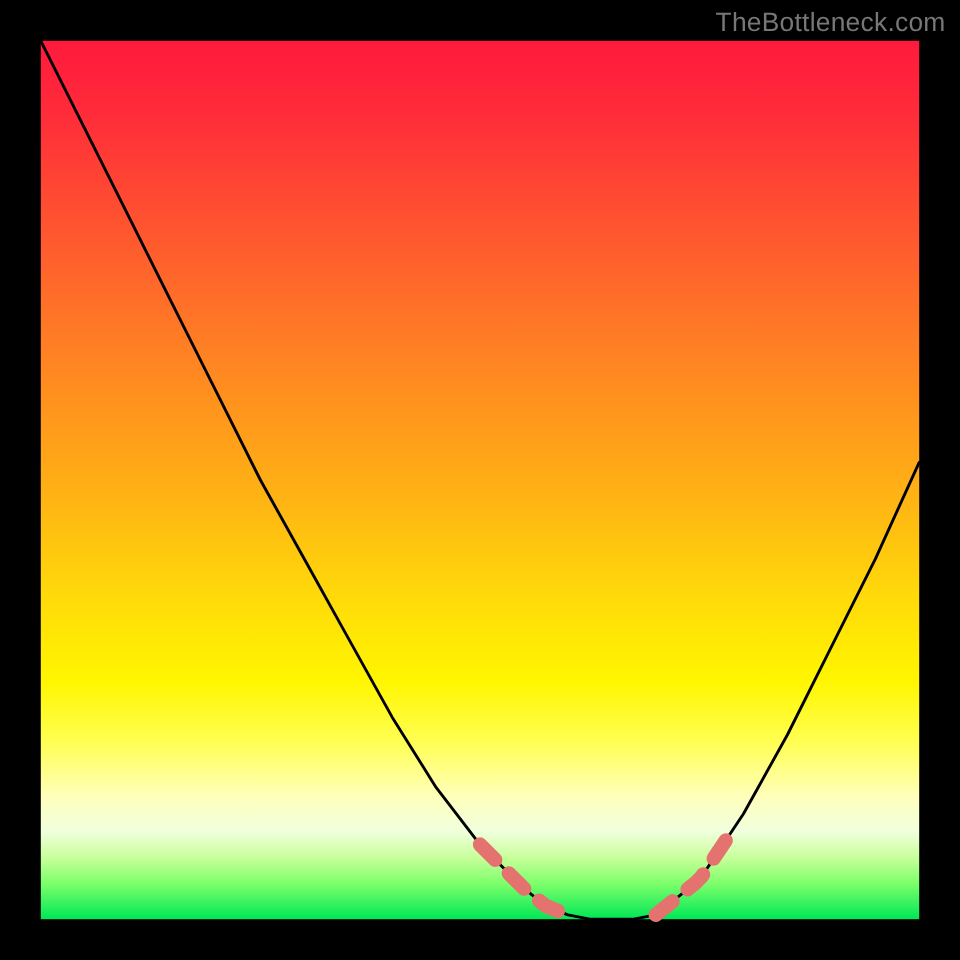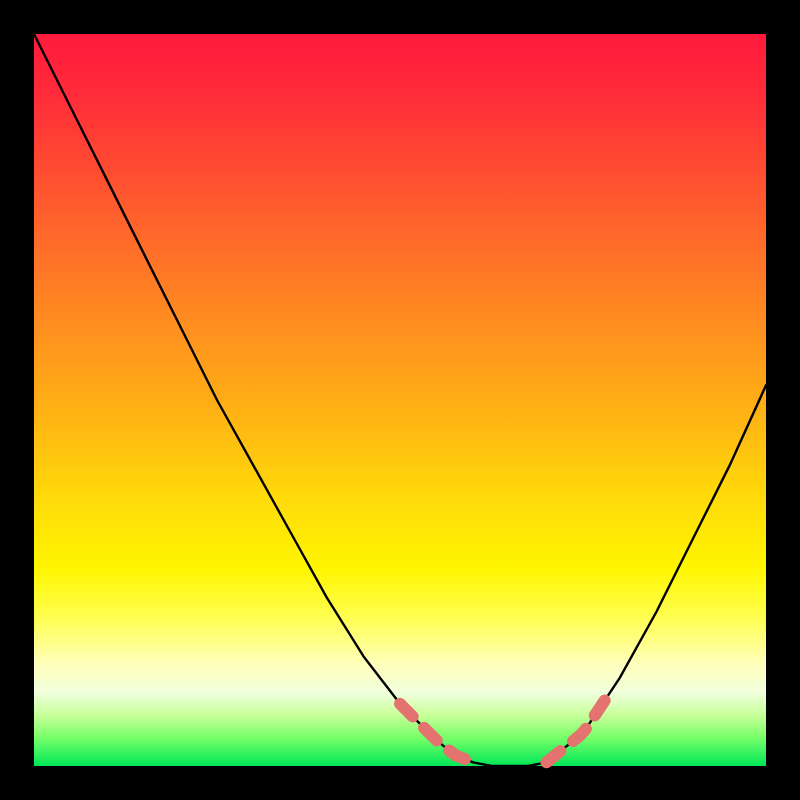--- a/index.html
+++ b/index.html
@@ -60,20 +60,21 @@
     width: 732px;
     height: 732px;
     overflow: visible;
   }
 </style>
 </head>
 <body>
 
 <div class="frame">
 
+  <div class="watermark">TheBottleneck.com</div>
 
   <div class="plot-area">
     <svg class="curve" viewBox="0 0 732 732" preserveAspectRatio="none">
       <path fill="none" stroke="#000000" stroke-width="2.4" stroke-linecap="round" stroke-linejoin="round" d="M0.00 0.00 L36.60 73.20 L73.20 146.40 L109.80 219.60 L146.40 292.80 L183.00 366.00 L219.60 431.88 L256.20 497.76 L292.80 563.64 L329.40 622.20 L366.00 669.78 L402.60 706.38 L420.90 721.02 L439.20 728.34 L457.50 732.00 L475.80 732.00 L494.10 732.00 L512.40 728.34 L549.00 699.06 L585.60 644.16 L622.20 578.28 L658.80 505.08 L695.40 431.88 L732.00 351.36"></path>
       <path fill="none" stroke="#e4736f" stroke-width="12" stroke-linecap="round" stroke-dasharray="18 16" d="M366.00 669.78 L372.10 675.88 L378.20 681.98 L384.30 688.08 L390.40 694.18 L396.50 700.28 L402.60 706.38 L408.70 711.26 L414.80 716.14 L420.90 721.02 L427.00 723.46 L433.10 725.90 L439.20 728.34"></path>
       <path fill="none" stroke="#e4736f" stroke-width="12" stroke-linecap="round" stroke-dasharray="18 16" d="M512.40 728.34 L517.89 723.95 L523.38 719.56 L528.87 715.16 L534.36 710.77 L539.85 706.38 L545.34 701.99 L550.83 696.32 L556.32 688.08 L561.81 679.85 L567.30 671.61 L572.79 663.38 L578.28 655.14"></path>
     </svg>
   </div>
 
 </div>

